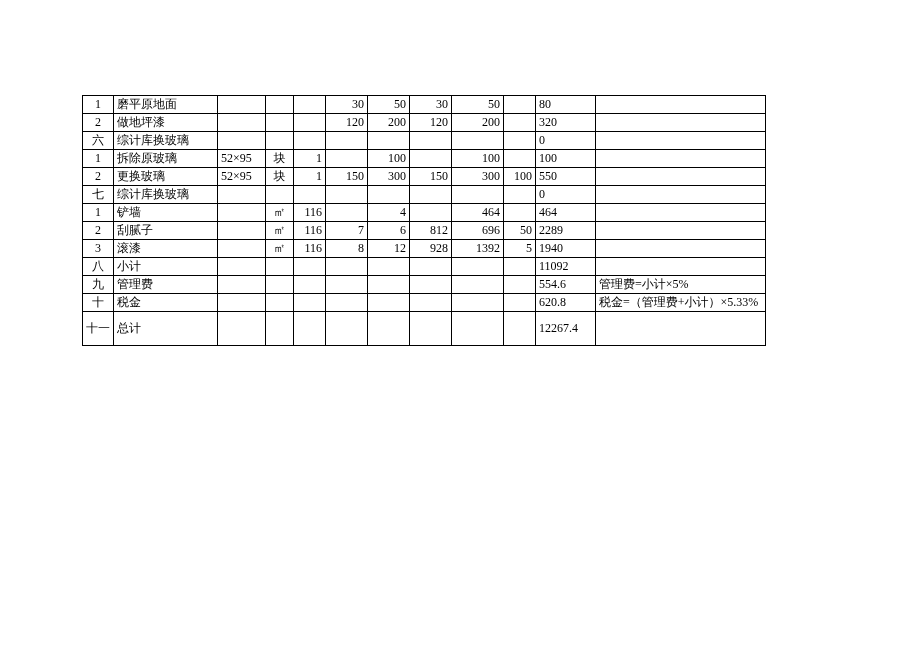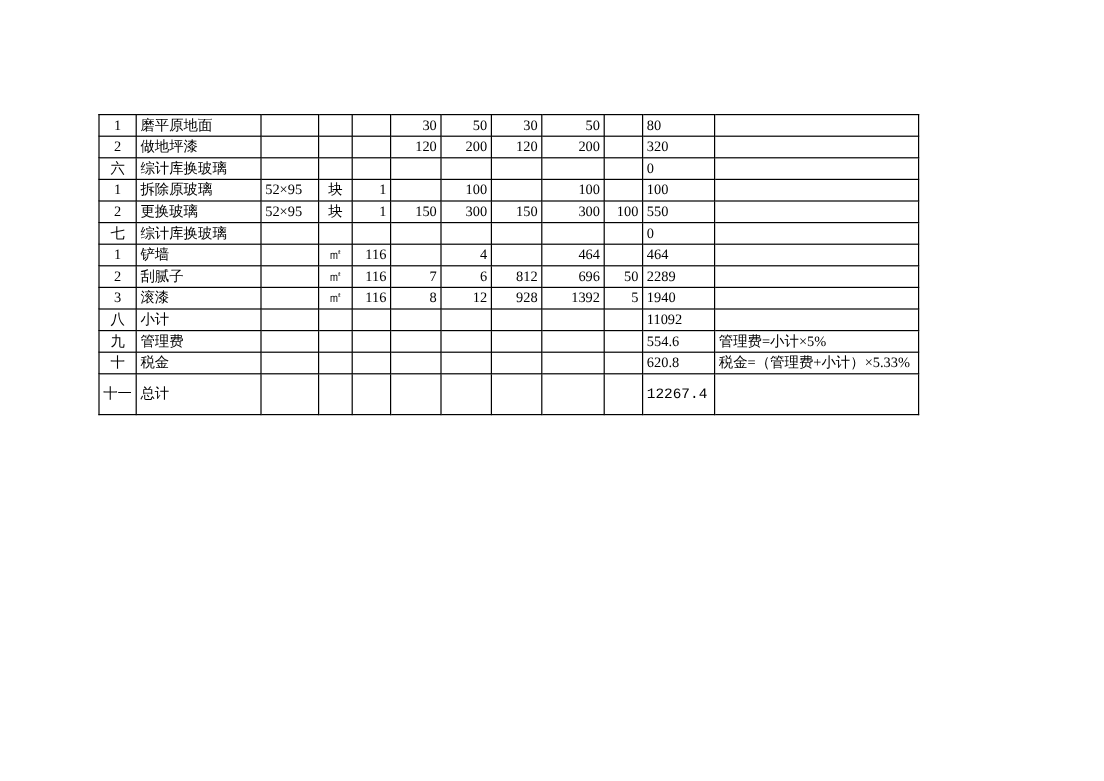--- a/index.html
+++ b/index.html
@@ -40,21 +40,21 @@
     .c2 { width: 48px; text-align: left; }
     .c3 { width: 28px; text-align: center; }
     .c4 { width: 32px; text-align: right; }
     .c5 { width: 42px; text-align: right; }
     .c6 { width: 42px; text-align: right; }
     .c7 { width: 42px; text-align: right; }
     .c8 { width: 52px; text-align: right; }
     .c9 { width: 32px; text-align: right; }
     .c10 { width: 60px; text-align: left; margin-top: 12px; }
     .c11 { width: 170px; text-align: left; margin-left: 44px; }
-    .tall { height: 34px; font-family: Liberation Mono, monospace; }
+    .tall { height: 34px; }
   </style>
 </head>
 <body>
 
 <div class="page">
   <table>
     <tbody>
         <tr>
           <td class="c0">1</td>
           <td class="c1">磨平原地面</td>

